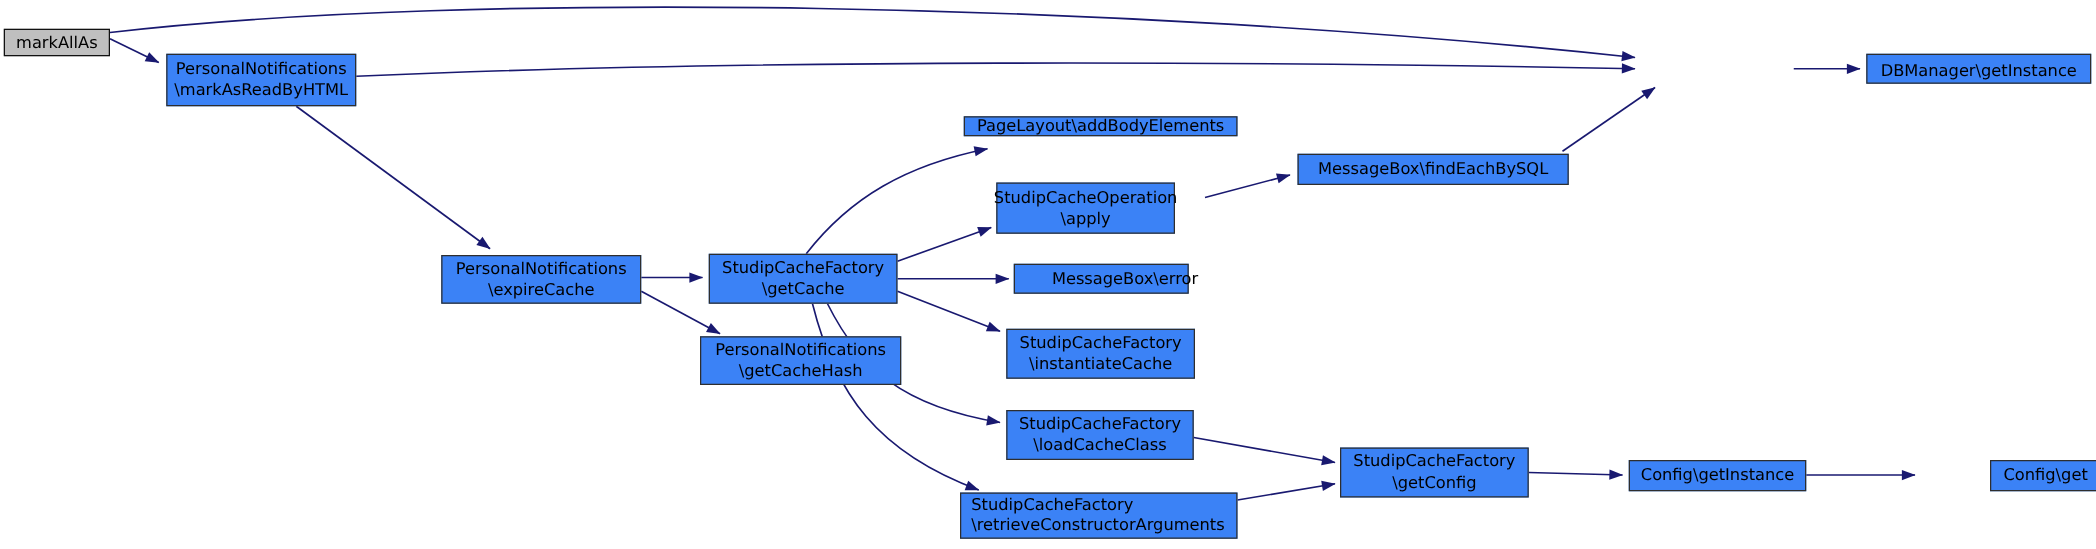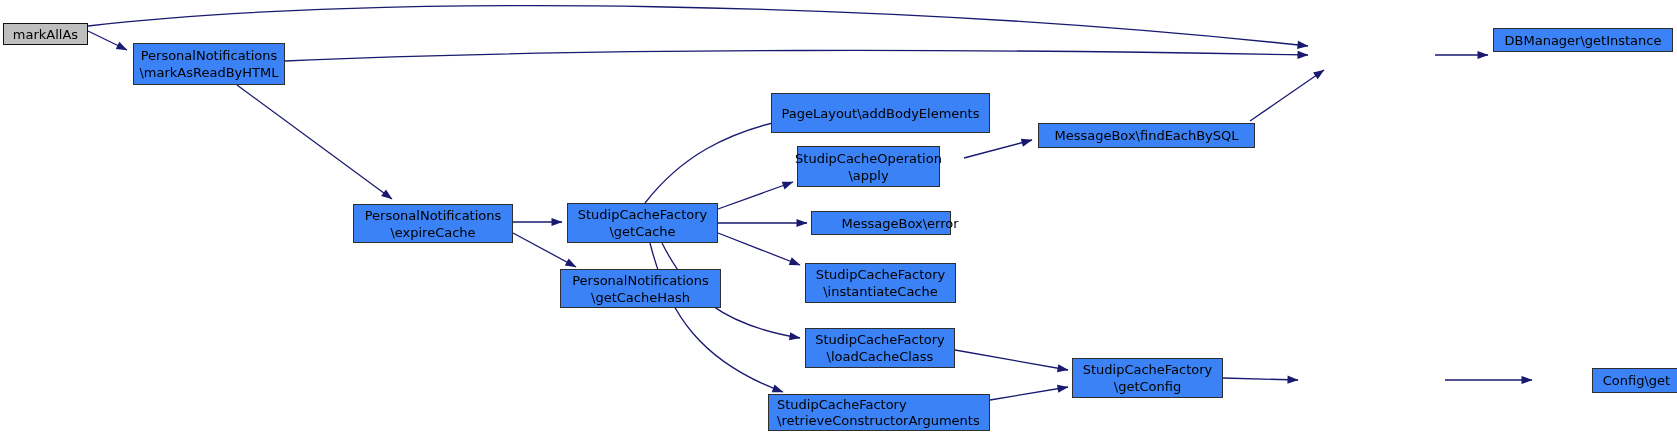--- a/index.html
+++ b/index.html
@@ -107,21 +107,21 @@
   <div class="node" style="left:567px; top:203px; width:151px; height:40px;">
     <span>StudipCacheFactory</span>
     <span>\getCache</span>
   </div>
 
   <div class="node" style="left:560px; top:269px; width:161px; height:39px;">
     <span>PersonalNotifications</span>
     <span>\getCacheHash</span>
   </div>
 
-  <div class="node" style="left:771px; top:93px; width:219px; height:40px;">
+  <div class="node" style="left:771px; top:93px; width:219px; height:16px;">
     <span>PageLayout\addBodyElements</span>
   </div>
 
   <div class="node" style="left:797px; top:146px; width:143px; height:41px;">
     <span>StudipCacheOperation</span>
     <span>\apply</span>
   </div>
 
   <div class="node" style="left:811px; top:211px; width:140px; height:24px;padding-left:42px;">
     <span>MessageBox\error</span>
@@ -140,27 +140,30 @@
   <div class="node node-leftalign" style="left:768px; top:394px; width:222px; height:37px;">
     <span>StudipCacheFactory</span>
     <span>\retrieveConstructorArguments</span>
   </div>
 
   <div class="node" style="left:1038px; top:123px; width:217px; height:25px;">
     <span>MessageBox\findEachBySQL</span>
   </div>
 
 
-  <div class="node" style="left:1493px; top:28px; width:180px; height:24px;">
+  <div class="node" style="left:1493px; top:43px; width:180px; height:24px;justify-content:flex-end;">
     <span>DBManager\getInstance</span>
   </div>
 
   <div class="node" style="left:1072px; top:358px; width:151px; height:40px;">
     <span>StudipCacheFactory</span>
     <span>\getConfig</span>
   </div>
 
+  <div class="node" style="left:1303px; top:368px; width:142px; height:25px;">
+    <span>Config\getInstance</span>
+  </div>
 
   <div class="node" style="left:1592px; top:368px; width:89px; height:25px;">
     <span>Config\get</span>
   </div>
 
 </div>
 
 </body></html>

